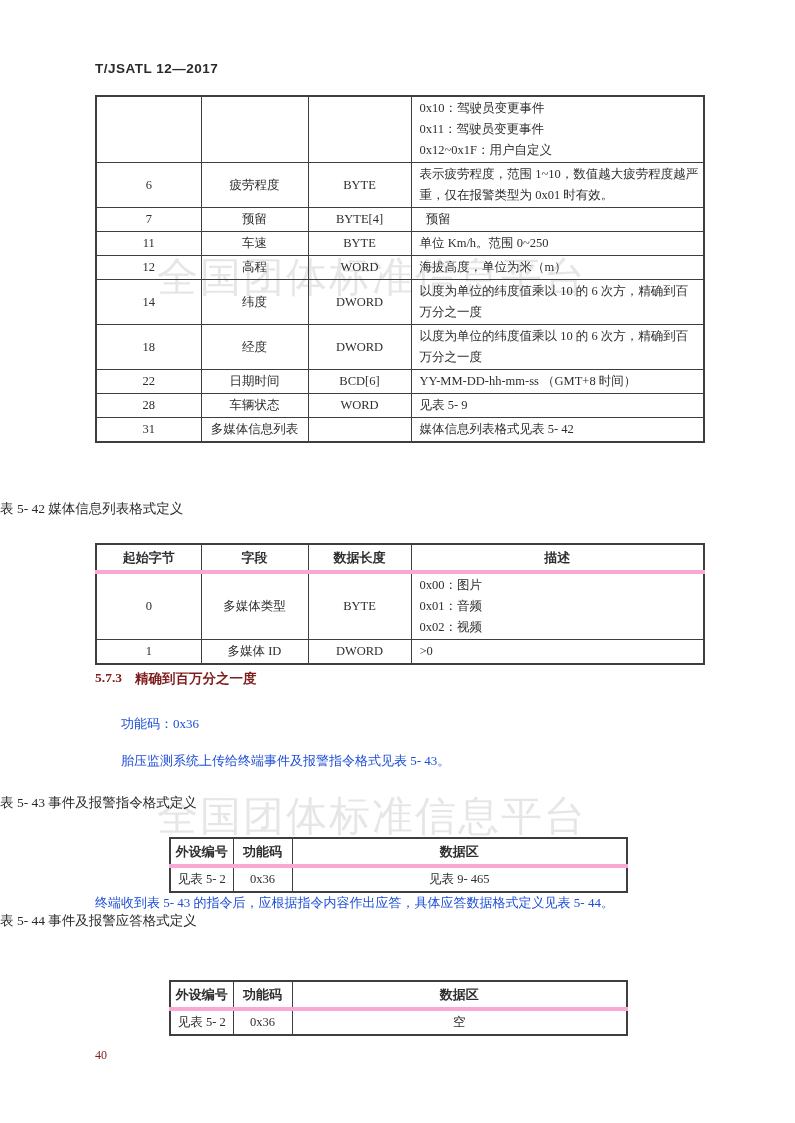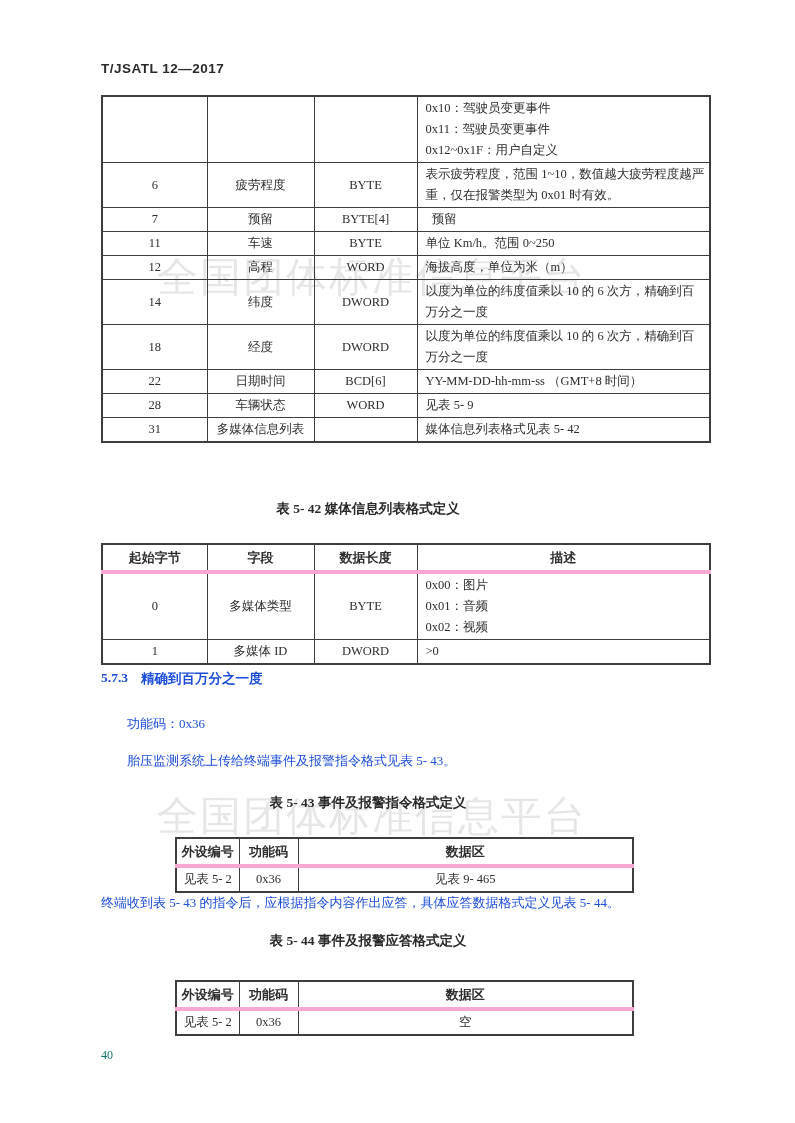--- a/index.html
+++ b/index.html
@@ -1,21 +1,21 @@
 <!DOCTYPE html>
 <html><head>
 <meta charset="utf-8">
 <style>
   html,body{margin:0;padding:0;}
   body{
     width:795px;height:1123px;position:relative;background:#ffffff;
     font-family:"Liberation Serif","DejaVu Serif",serif;
     color:#2e2e2e;overflow:hidden;
   }
-  .abs{position:absolute;margin-left:6px;}
+  .abs{position:absolute;}
   .watermark{
     position:absolute;font-size:41px;letter-spacing:2px;white-space:nowrap;
     color:rgba(60,60,60,0.13);z-index:0;font-weight:400;
   }
   .doc-header{
     left:95px;top:61px;font-family:"Liberation Sans","DejaVu Sans",sans-serif;
     font-weight:600;font-size:13.5px;letter-spacing:0.5px;color:#2a2a2a;z-index:1;
   }
   table.tbl{
     border-collapse:collapse;table-layout:fixed;background:transparent;z-index:1;
@@ -26,30 +26,30 @@
     padding:1px 4px;vertical-align:middle;overflow:hidden;
   }
   .tbl th{
     font-weight:700;text-align:center;font-size:13px;
     border-bottom:4px solid #f9a8d4;padding:2px 4px;
   }
   .tbl td.ctr{text-align:center;}
   .tbl td.desc{text-align:left;padding-left:8px;}
   .tbl td.desc div{white-space:pre-wrap;}
   .caption{
-    left:0;width:724px;text-align:center;font-weight:700;font-size:13.5px;
+    left:0;width:724px;font-weight:400;font-size:13.5px;
     color:#2a2a2a;z-index:1;
   }
   .section-heading{
     left:95px;display:flex;gap:13px;font-weight:700;font-size:13.5px;
-    color:#1d4ed8;z-index:1;
+    color:#7f1d1d;z-index:1;
   }
   .para{font-size:13px;color:#1d4ed8;z-index:1;line-height:20px;}
   .page-number{
-    left:95px;top:1048px;font-size:12px;color:#0f766e;z-index:1;
+    left:95px;top:1048px;font-size:12px;color:#7f1d1d;z-index:1;
   }
 </style>
 </head>
 <body>
 
 <div class="watermark" style="left:157px;top:250px;">全国团体标准信息平台</div>
 <div class="watermark" style="left:157px;top:789px;">全国团体标准信息平台</div>
 
 <div class="abs doc-header">T/JSATL 12—2017</div>
 
@@ -205,21 +205,21 @@
     <tr>
       <td class="ctr">见表 5- 2</td>
       <td class="ctr">0x36</td>
       <td class="ctr">见表 9- 465</td>
     </tr>
   </tbody>
 </table>
 
 <div class="abs para" style="left:95px;top:893px;width:625px;">终端收到表 5- 43 的指令后，应根据指令内容作出应答，具体应答数据格式定义见表 5- 44。</div>
 
-<div class="abs caption" style="top:932px;">表 5- 44 事件及报警应答格式定义</div>
+<div class="abs caption" style="top:912px;">表 5- 44 事件及报警应答格式定义</div>
 <table class="tbl abs" style="left:169px;top:980px;width:457px;">
   <colgroup>
       <col style="width:63px">
       <col style="width:59px">
       <col style="width:335px">
     </colgroup>
   <tbody>
     <tr>
       <th>外设编号</th>
       <th>功能码</th>

